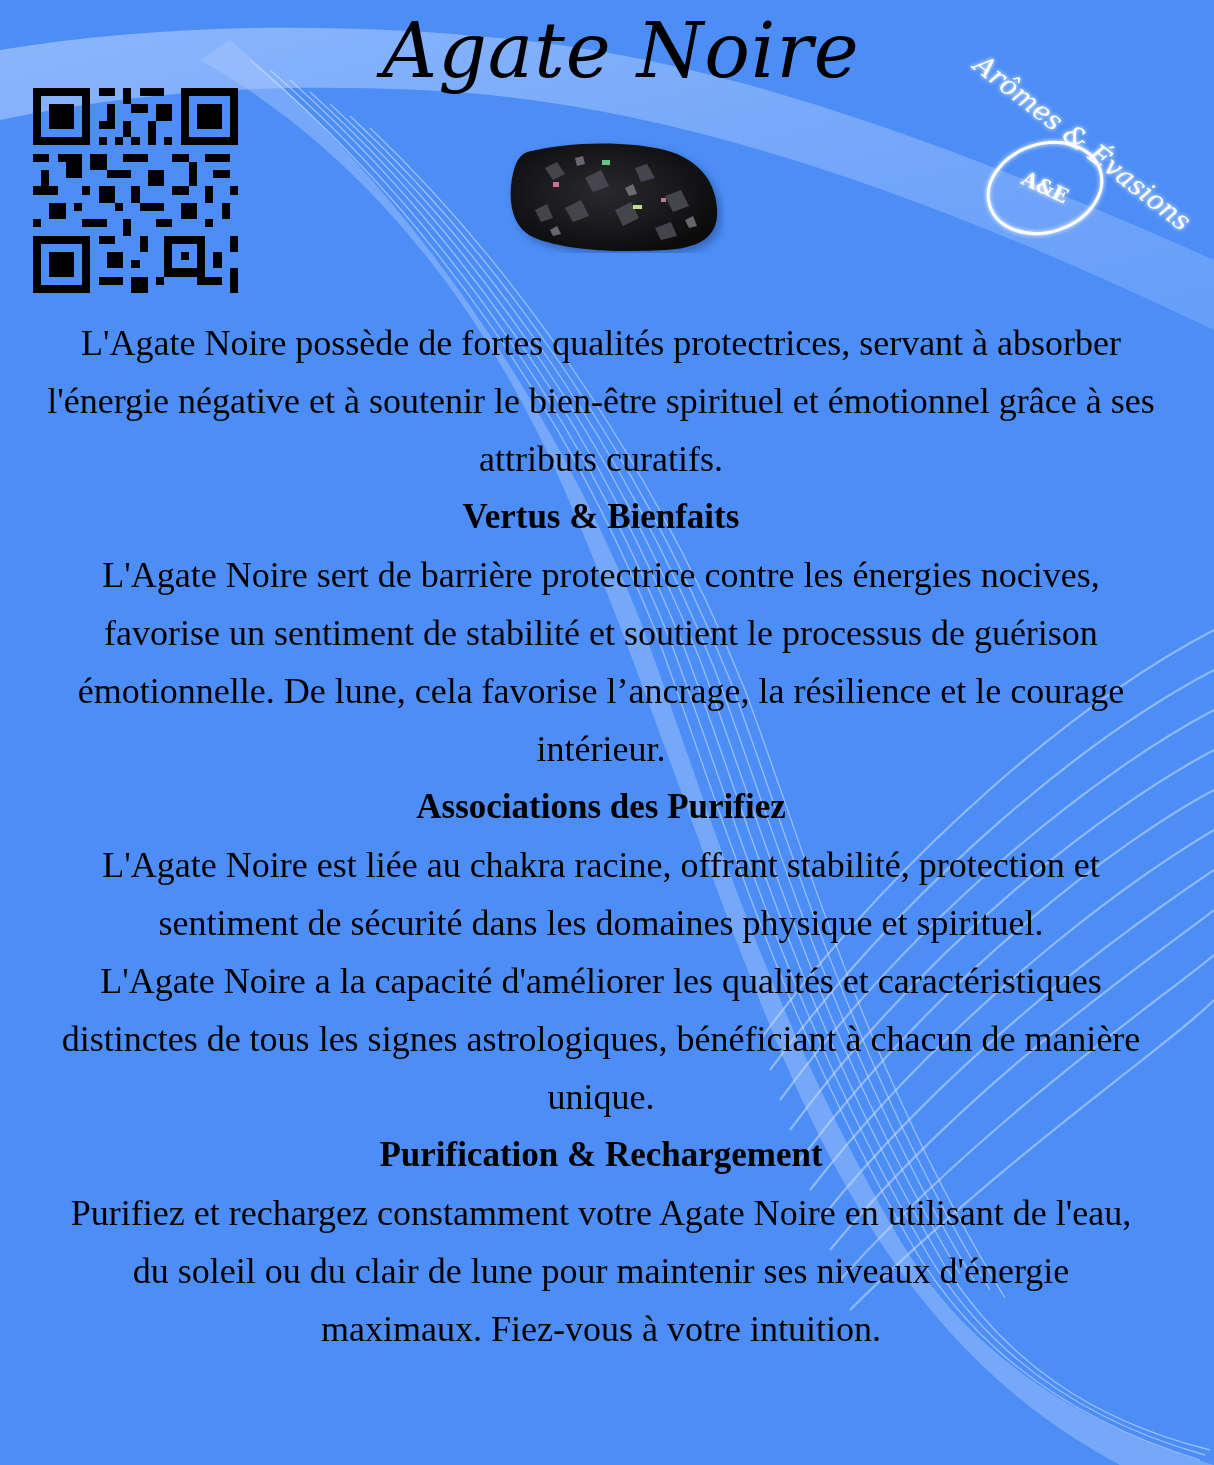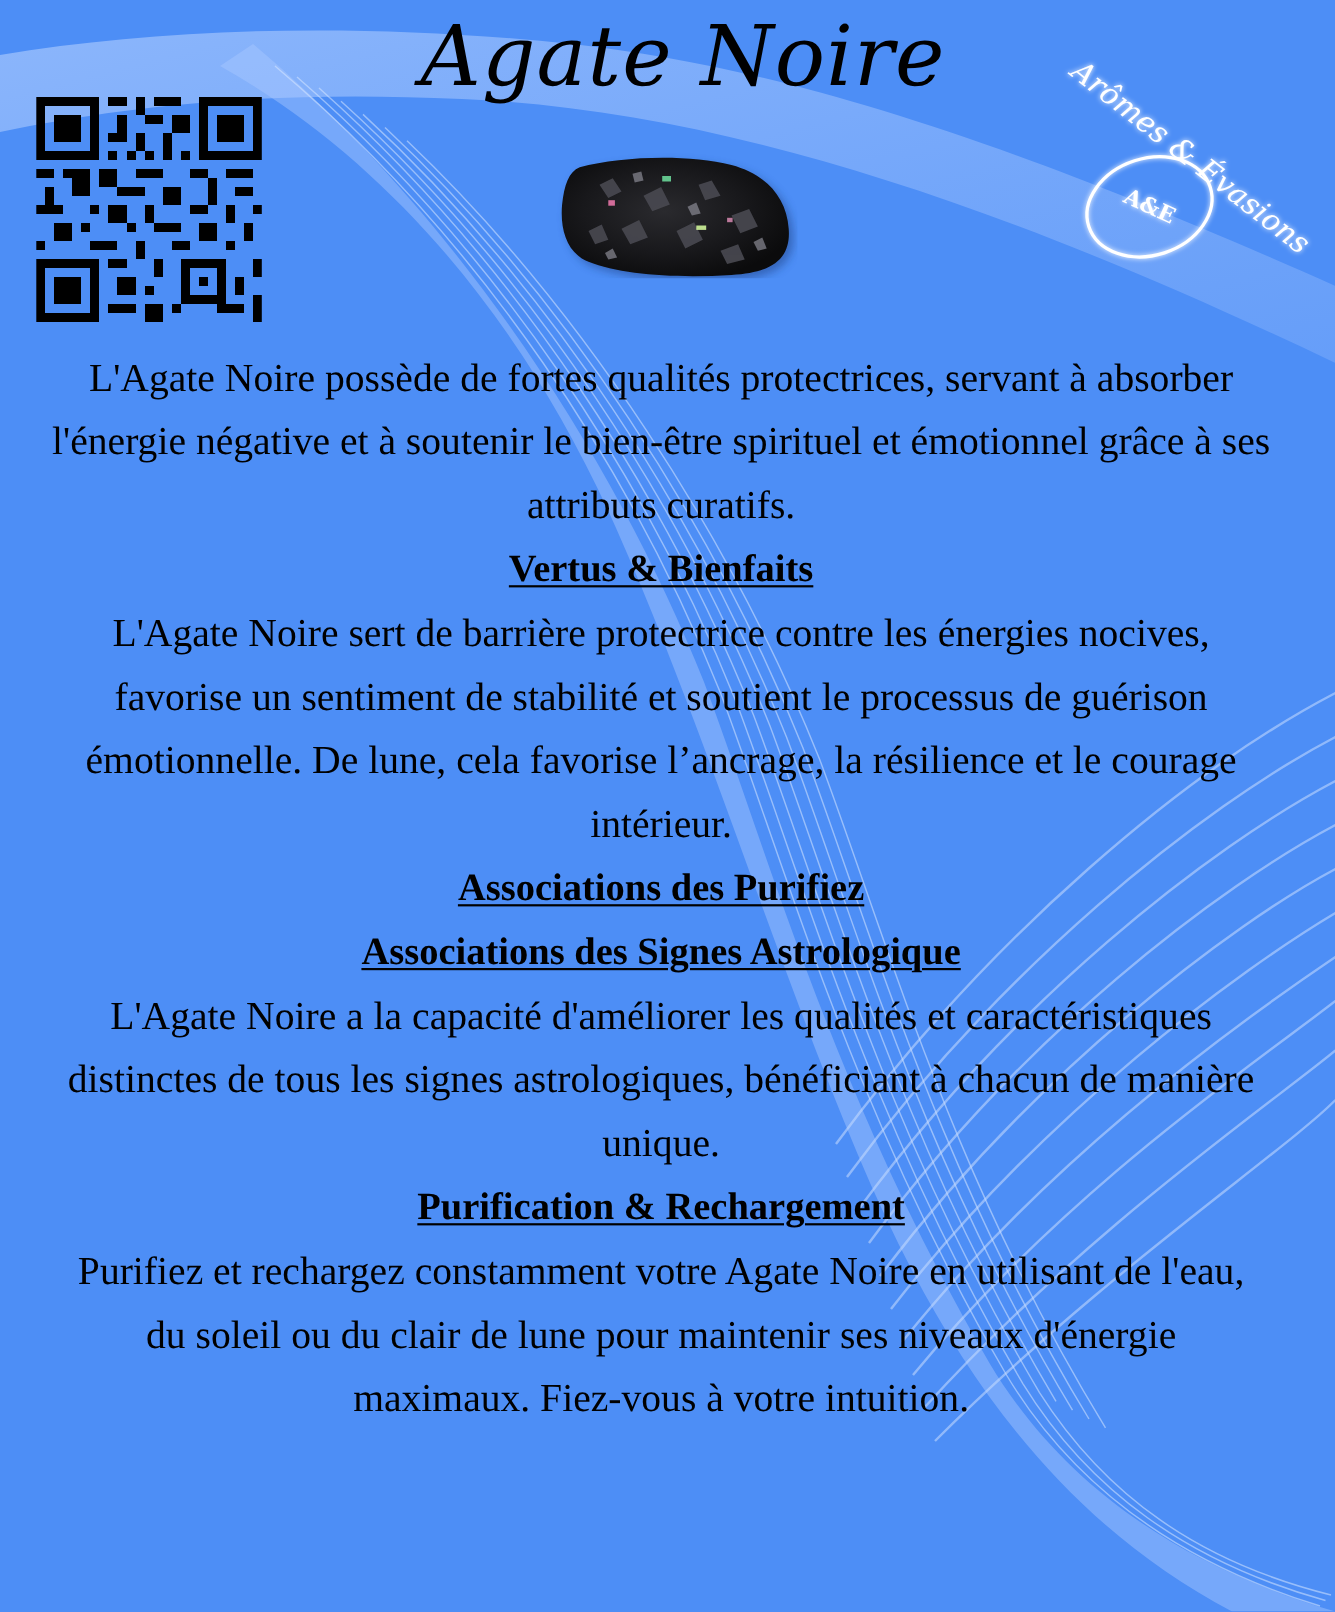--- a/index.html
+++ b/index.html
@@ -57,21 +57,20 @@
       top: 314px;
       z-index: 2;
       text-align: center;
       font-size: 36px;
       line-height: 58px;
     }
     .content p { margin: 0; }
     .section-heading {
       margin: 0;
       font-weight: bold;
-      text-decoration: underline;
       text-decoration-thickness: 2px;
       text-underline-offset: 4px;
       font-size: 35px;
       line-height: 58px;
       font-stretch: condensed;
     }
     .p1 { padding: 0 10px; }
     .p2 { padding: 0 22px; }
     .p3 { padding: 0 30px; }
     .p4 { padding: 0 30px; }
@@ -243,19 +242,19 @@
   <rect x="156" y="60" width="5" height="4" fill="#ff9fd0" opacity="0.7"></rect>
 </svg>
 
 <div class="content">
   <p class="p1">L'Agate Noire possède de fortes qualités protectrices, servant à absorber l'énergie négative et à soutenir le bien-être spirituel et émotionnel grâce à ses attributs curatifs.</p>
 
   <h2 class="section-heading">Vertus &amp; Bienfaits</h2>
   <p class="p2">L'Agate Noire sert de barrière protectrice contre les énergies nocives, favorise un sentiment de stabilité et soutient le processus de guérison émotionnelle. De lune, cela favorise l’ancrage, la résilience et le courage intérieur.</p>
 
   <h2 class="section-heading">Associations des Purifiez</h2>
-
-  <h2 class="section-heading">Associations des Signes Astrologique</h2>
+  <p class="p3" style="padding:0 70px;">L'Agate Noire est liée au chakra racine, offrant stabilité, protection et sentiment de sécurité dans les domaines physique et spirituel.</p>
+
   <p class="p4">L'Agate Noire a la capacité d'améliorer les qualités et caractéristiques distinctes de tous les signes astrologiques, bénéficiant à chacun de manière unique.</p>
 
   <h2 class="section-heading">Purification &amp; Rechargement</h2>
   <p class="p5">Purifiez et rechargez constamment votre Agate Noire en utilisant de l'eau, du soleil ou du clair de lune pour maintenir ses niveaux d'énergie maximaux. Fiez-vous à votre intuition.</p>
 </div>
 
 </body></html>

